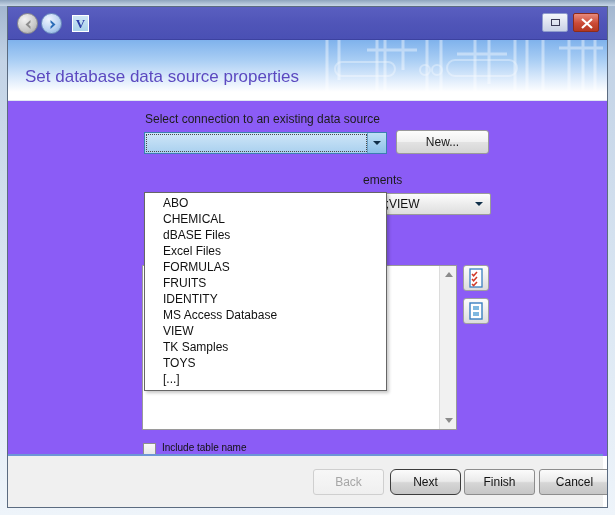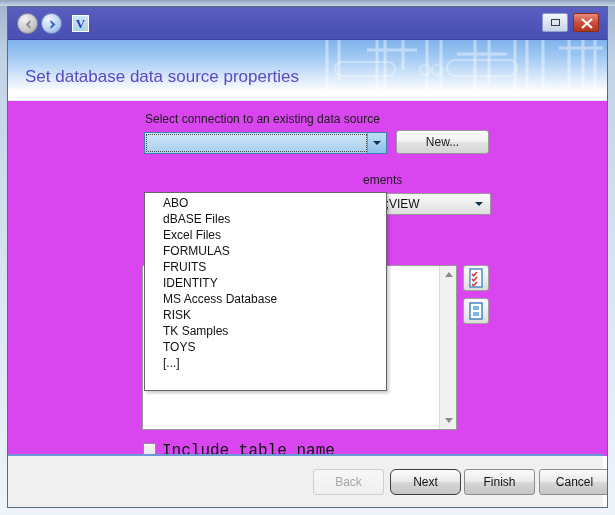--- a/index.html
+++ b/index.html
@@ -83,21 +83,21 @@
   #banner .art{position:absolute;right:0;top:0;width:300px;height:52px;opacity:.75;}
   #page-title{
     position:absolute;left:17px;top:60px;
     font-size:17px;color:#5b49c0;
   }
   #title-underline{
     position:absolute;left:0;right:0;top:93px;height:1px;background:#dfe7f1;
   }
   
   #body{
-    position:absolute;left:0;right:0;top:94px;bottom:51px;background:#d946ef;
+    position:absolute;left:0;right:0;top:94px;bottom:51px;background:#8b5cf6;
   }
   .lbl{position:absolute;font-size:12px;color:#1c1c1c;}
   #lbl-connection{left:137px;top:11px;}
   #lbl-elements{left:355px;top:72px;}
   
   #combo-connection{
     position:absolute;left:136px;top:31px;width:243px;height:22px;
     box-sizing:border-box;
     background:linear-gradient(180deg,#cfe6f7,#a9d0ef);
     border:1px solid #3c7fb1;
@@ -177,21 +177,21 @@
     background:linear-gradient(180deg,#fcfcfc,#ededed 50%,#dcdcdc);
   }
   #btn-validate{top:164px;}
   #btn-fields{top:197px;}
   
   #chk-include{position:absolute;left:135px;top:341px;}
   #chk-include .box{
     position:absolute;left:0;top:1px;width:13px;height:13px;box-sizing:border-box;
     border:1px solid #8e8e8e;background:linear-gradient(180deg,#f8f8f8,#e6e6e6);
   }
-  #chk-include .txt{position:absolute;left:19px;top:0;font-size:16px;color:#111;white-space:nowrap;font-family:Liberation Mono, monospace;}
+  #chk-include .txt{position:absolute;left:19px;top:0;font-size:10px;color:#111;white-space:nowrap;}
   
   #footer{
     position:absolute;left:0;right:4px;bottom:0;height:51px;
     background:#f0f0f0;border-top:2px solid #6d96d6;
   }
   .fbtn{
     position:absolute;top:13px;width:71px;height:26px;box-sizing:border-box;
     border-radius:3px;font-size:12px;text-align:center;line-height:24px;
   }
   .fbtn.enabled{
@@ -306,27 +306,28 @@
         </svg>
       </div>
 
       <div id="chk-include">
         <span class="box"></span>
         <span class="txt">Include table name</span>
       </div>
 
       <div id="dropdown-list">
           <div class="dd-item">ABO</div>
+          <div class="dd-item">CHEMICAL</div>
           <div class="dd-item">dBASE Files</div>
           <div class="dd-item">Excel Files</div>
           <div class="dd-item">FORMULAS</div>
           <div class="dd-item">FRUITS</div>
           <div class="dd-item">IDENTITY</div>
           <div class="dd-item">MS Access Database</div>
-          <div class="dd-item">RISK</div>
+          <div class="dd-item">VIEW</div>
           <div class="dd-item">TK Samples</div>
           <div class="dd-item">TOYS</div>
           <div class="dd-item">[...]</div>
         </div>
 
     </div>
 
     <div id="footer">
       <div class="fbtn disabled" id="btn-back">Back</div>
       <div class="fbtn enabled default" id="btn-next">Next</div>

